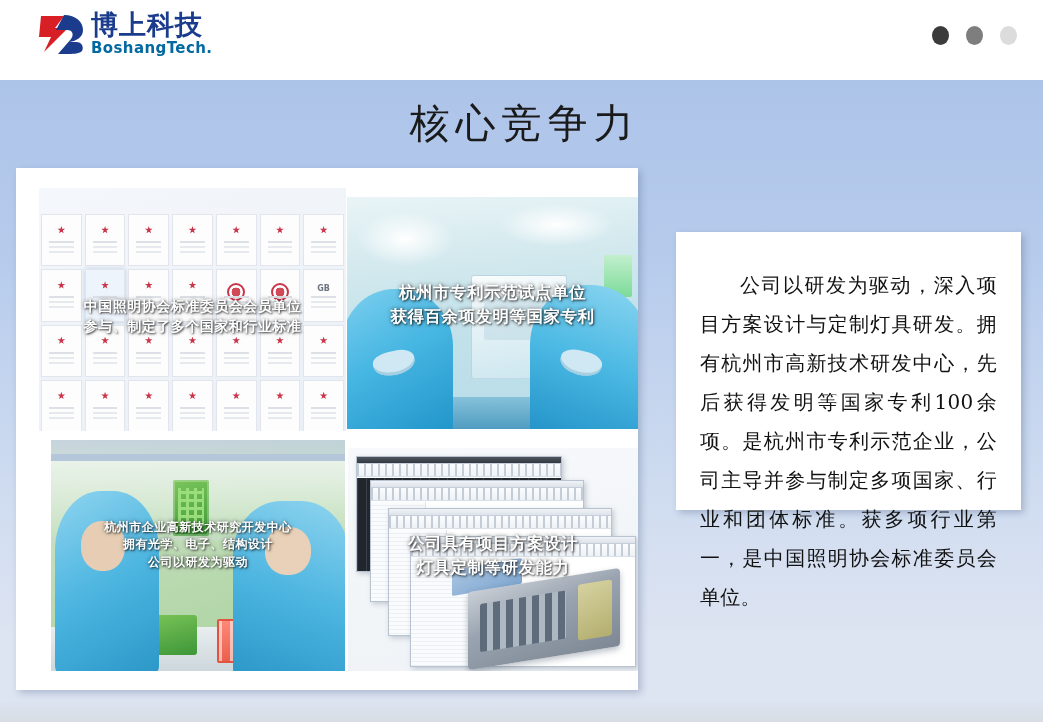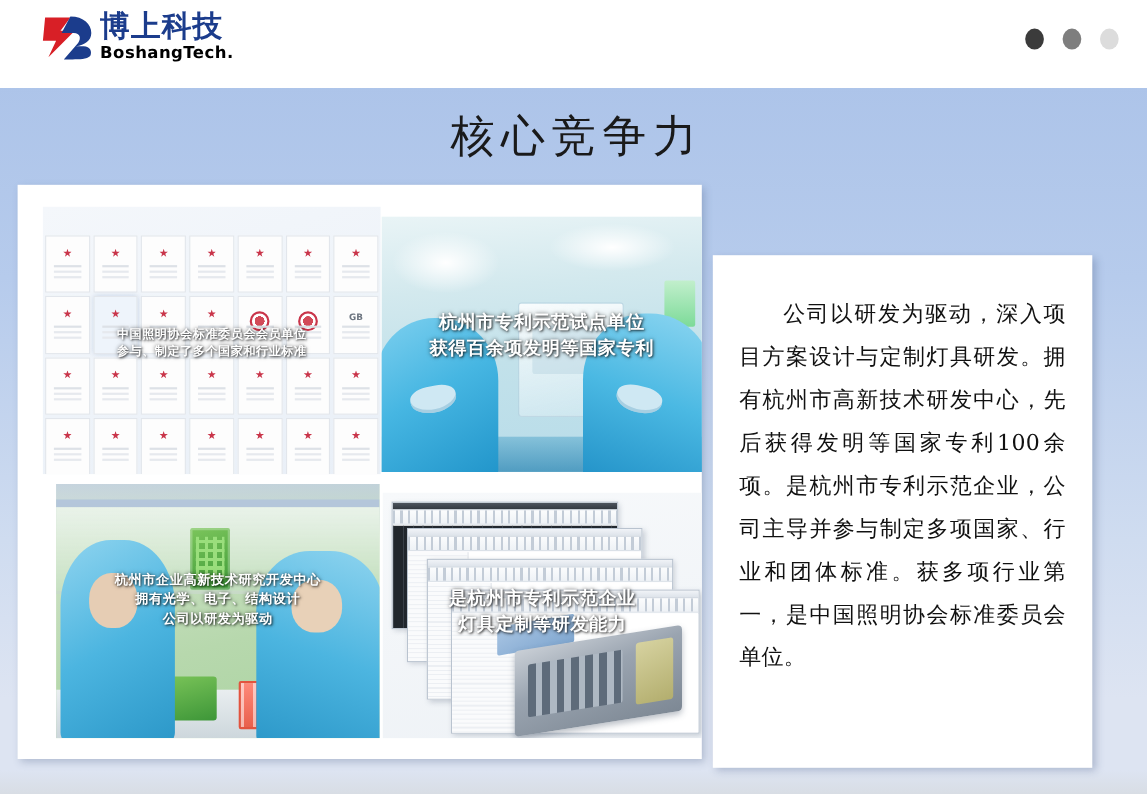--- a/index.html
+++ b/index.html
@@ -61,21 +61,21 @@
     color: #1b3c8c;
   }
 
   #logo-en {
     font-family: "DejaVu Sans", sans-serif;
     font-size: 15px;
     font-weight: 700;
     letter-spacing: 0.4px;
     line-height: 17px;
     margin-top: 2px;
-    color: #000000;
+    color: #0369a1;
   }
 
   #window-dots {
     position: absolute;
     right: 26px;
     top: 26px;
     display: flex;
     gap: 17px;
     align-items: center;
   }
@@ -176,21 +176,21 @@
     background: none;
     clip-path: none;
     font: 700 8px "DejaVu Sans", sans-serif;
     width: auto; height: auto;
     top: 28%;
   }
   .cert.highlight {
     background: #eef4fb;
     box-shadow: 0 0 5px rgba(120,150,195,.45);
   }
-  #cap-certs { top: 108px; font-size: 11px; letter-spacing: .5px; }
+  #cap-certs { top: 108px; font-size: 14px; letter-spacing: .5px; }
 
   
   #photo-clean {
     left: 331px; top: 29px; width: 291px; height: 232px;
     background:
       radial-gradient(ellipse 70px 40px at 20% 18%, #ffffff 0%, rgba(255,255,255,0) 70%),
       radial-gradient(ellipse 80px 30px at 72% 12%, #ffffff 0%, rgba(255,255,255,0) 72%),
       linear-gradient(175deg, #e9f4f6 0%, #d3e9ee 28%, #c2e1ea 55%, #b7dce9 100%);
   }
   .worker { position: absolute; bottom: 0; }
@@ -395,24 +395,24 @@
     width: 70px; height: 26px;
     background: linear-gradient(160deg, #aac6e4, #7fa6cf);
     transform: skewY(-10deg);
     border-radius: 2px;
   }
   #cap-cad { top: 84px; font-size: 16.5px; letter-spacing: .5px; }
 
   
   #text-panel {
     position: absolute;
-    left: 648px;
+    left: 676px;
     top: 232px;
     width: 345px;
-    height: 466px;
+    height: 278px;
     background: #ffffff;
     box-shadow: 3px 3px 7px rgba(70, 90, 130, 0.32);
     padding: 34px 24px 20px 24px;
   }
   #panel-paragraph {
     font-family: "DejaVu Serif", "Liberation Serif", serif;
     font-size: 20px;
     line-height: 39px;
     color: #111111;
     text-indent: 2em;
@@ -546,21 +546,21 @@
       <div class="cadwin" id="cad4">
         <div class="tbar"></div>
         <div class="ribbon"></div>
         <div class="body">
             <span class="tree"></span>
           </div>
       </div>
       <div id="cad-blue"></div>
       <div id="cad-part"></div>
       <div class="cap" id="cap-cad">
-        <span class="cl">是杭州市专利示范企业</span>
+        <span class="cl">公司具有项目方案设计</span>
         <span class="cl">灯具定制等研发能力</span>
       </div>
     </div>
 
   </div>
 
   <div id="text-panel">
     <p id="panel-paragraph">公司以研发为驱动，深入项目方案设计与定制灯具研发。拥有杭州市高新技术研发中心，先后获得发明等国家专利100余项。是杭州市专利示范企业，公司主导并参与制定多项国家、行业和团体标准。获多项行业第一，是中国照明协会标准委员会单位。</p>
   </div>
 

